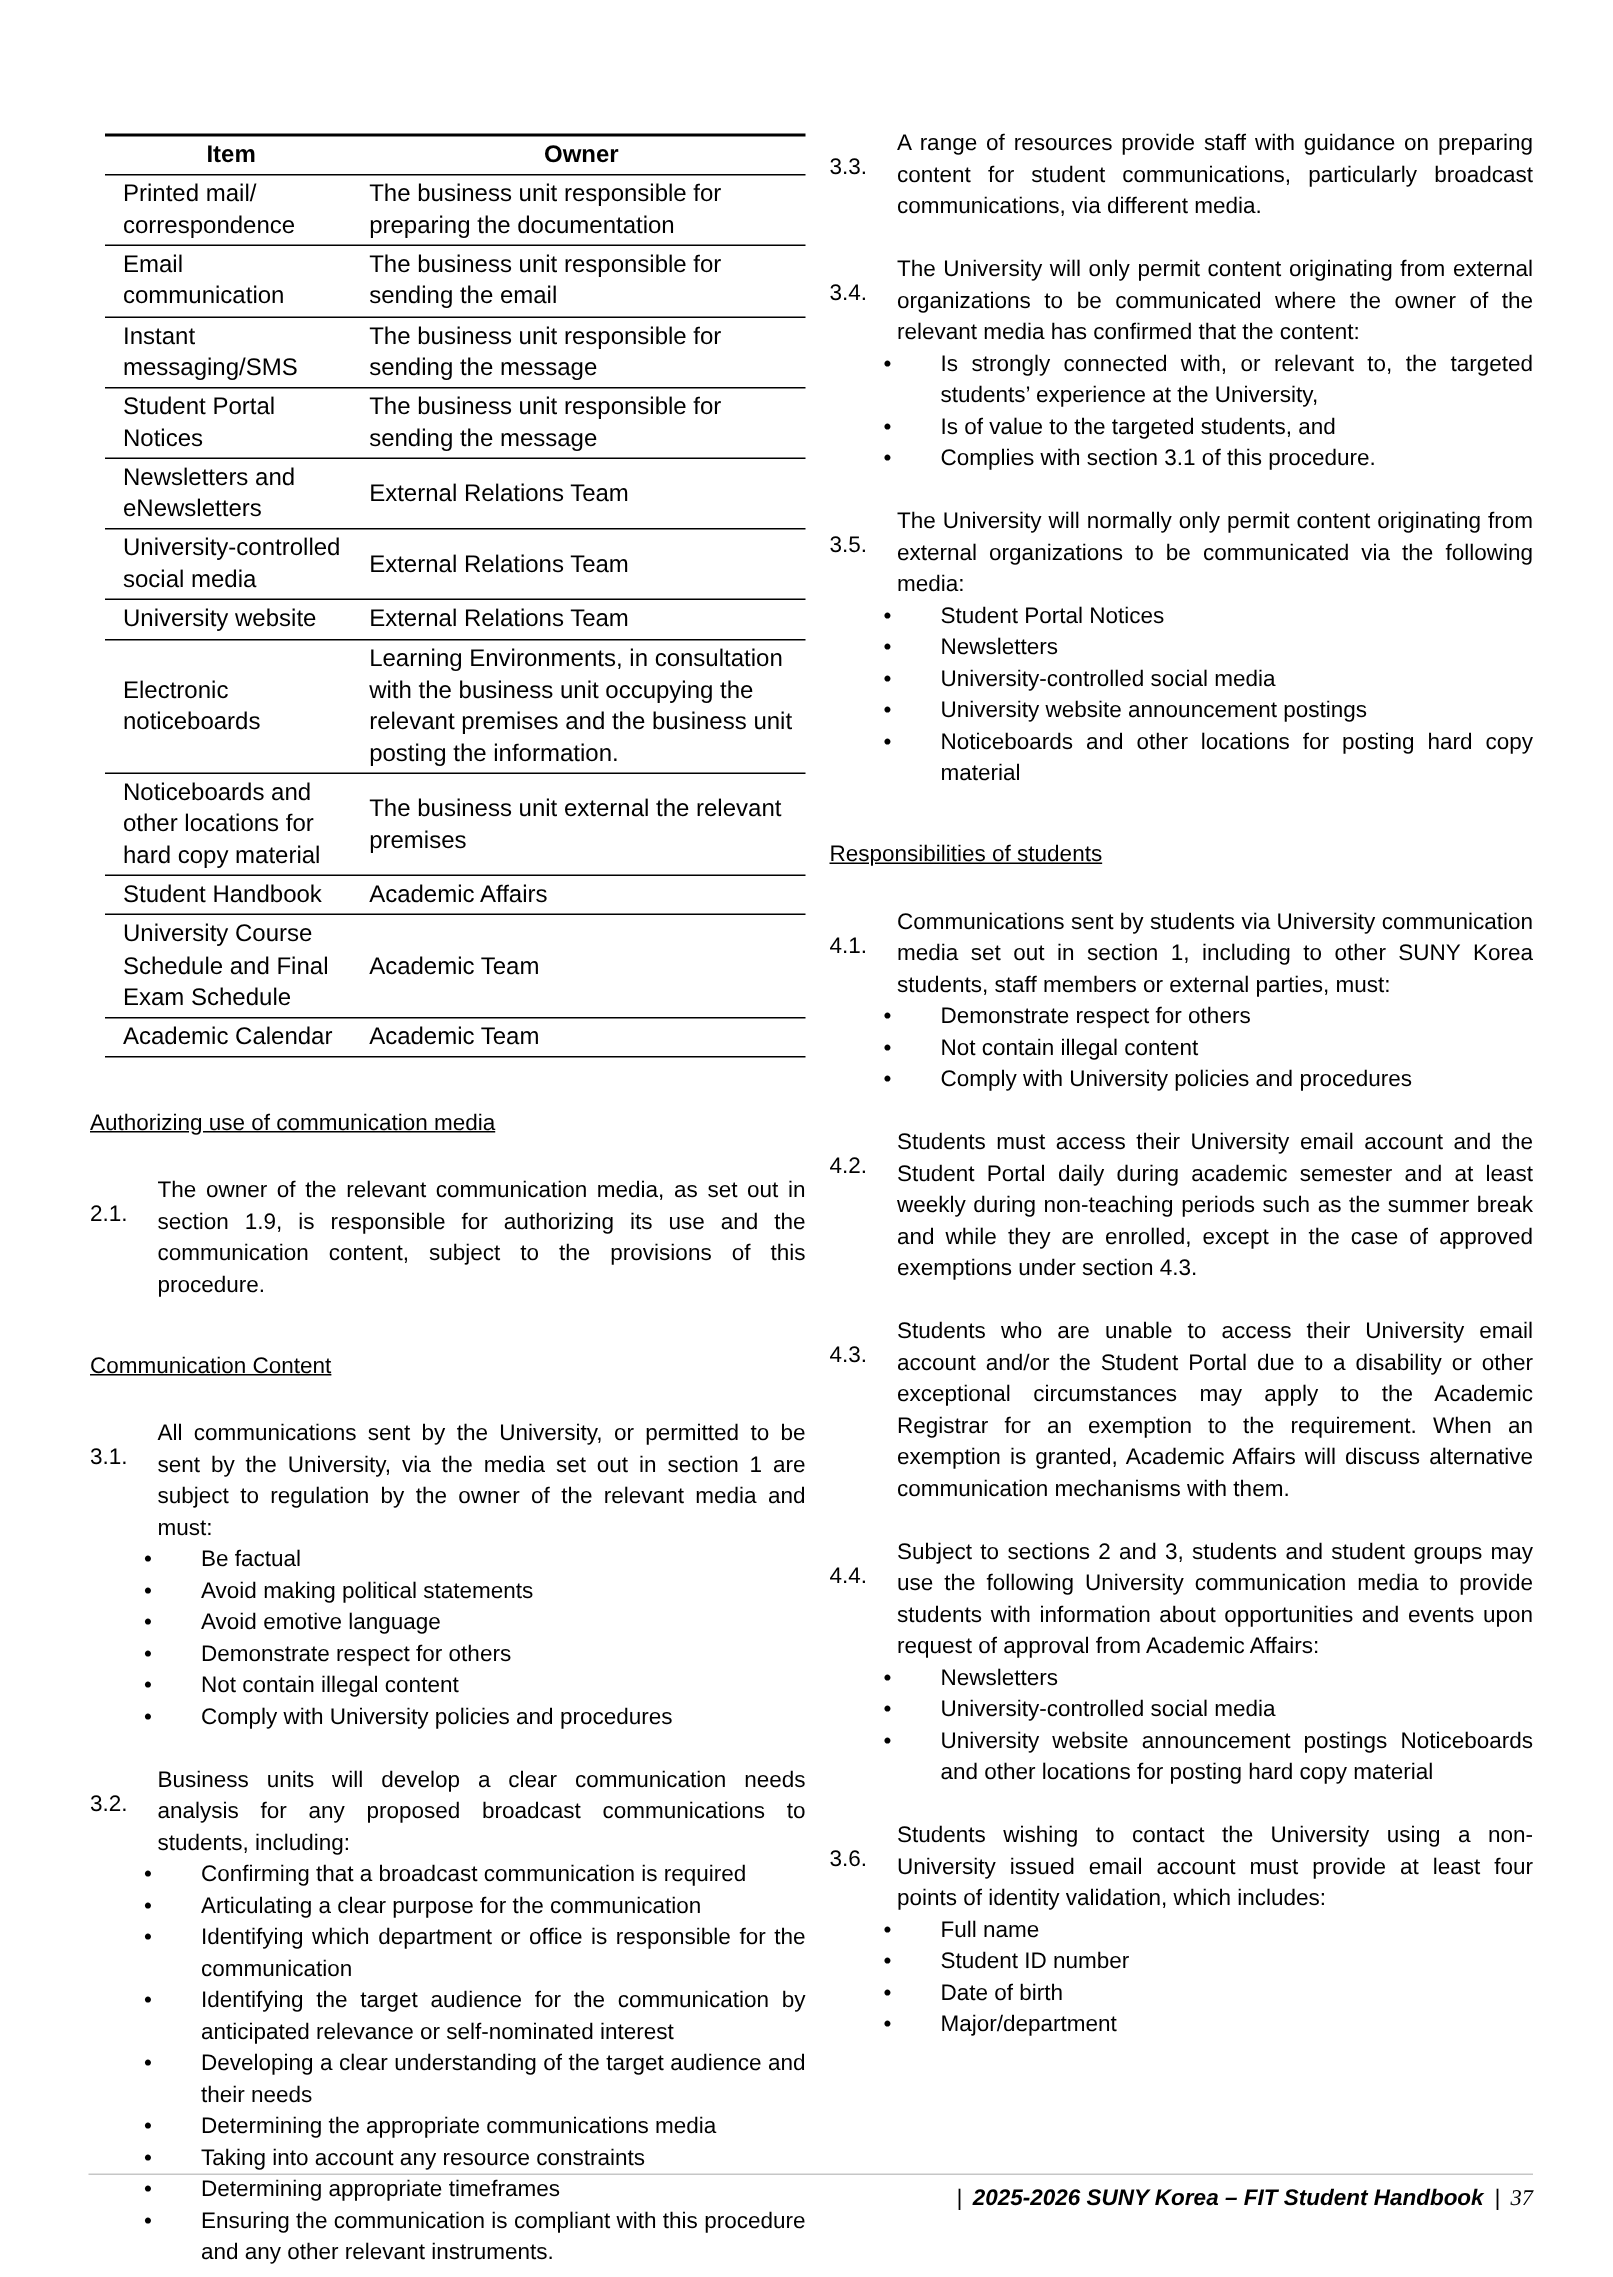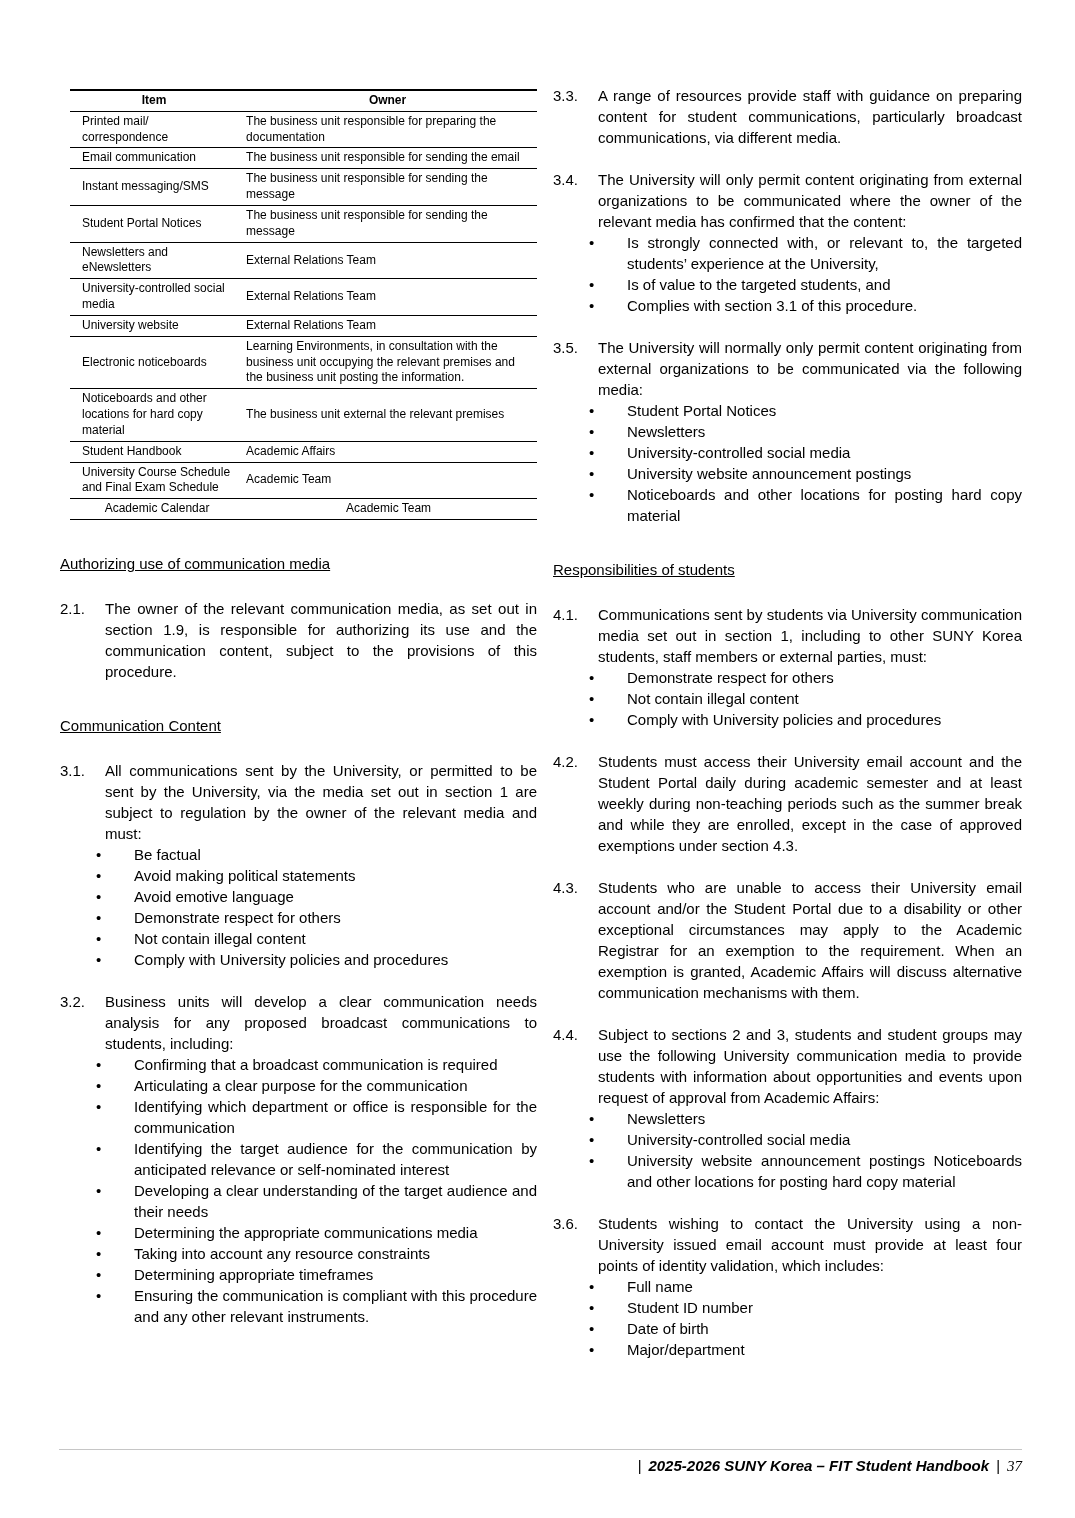--- a/index.html
+++ b/index.html
@@ -16,47 +16,47 @@
   }
   .col { font-size: 15px; line-height: 1.4; }
   .col-left  { width: 477px; }
   .col-right { width: 469px; }
 
   
   table.doc-table {
     border-collapse: collapse;
     margin: 4px 0 21px 10px;
     width: 467px;
-    font-size: 12px; line-height: 1.32;
+    font-size: 16px; line-height: 1.32;
   }
   table.doc-table th {
     border-top: 2px solid #000;
     border-bottom: 1.5px solid #000;
     font-weight: bold; text-align: center;
     padding: 2px 4px;
   }
   table.doc-table td {
     border-bottom: 1px solid #000;
     vertical-align: middle;
     padding: 2px 6px 2px 12px;
   }
   table.doc-table td.cell-item  { width: 36%; padding-left: 12px; }
   table.doc-table td.cell-owner { width: 64%; padding-left: 8px; }
-  table.doc-table tr:last-child td { border-bottom: 1.5px solid #000; text-align: center; }
+  table.doc-table tr:last-child td { border-bottom: 1.5px solid #000; }
 
   
   .heading {
     text-decoration: underline;
     padding-top: 12px;
     margin: 0 0 24px 0;
   }
 
   
   .num-item { position: relative; padding-left: 45px; margin-bottom: 21px; }
-  .num-item .num { position: absolute; left: 0; top: 0; }
+  .num-item .num { position: absolute; left: 0; top: 16px; }
   .num-item .item-text { text-align: justify; }
 
   
   .bullet { position: relative; padding-left: 29px; }
   .bullet .marker { position: absolute; left: -9px; top: 0; }
   .bullet .bullet-text { text-align: justify; }
 
   
   .footer {
     position: absolute; left: 59px; right: 53px; top: 1449px;

